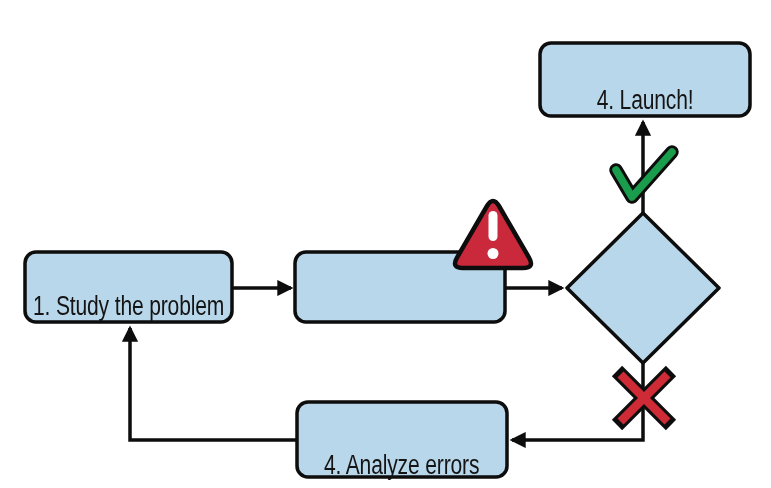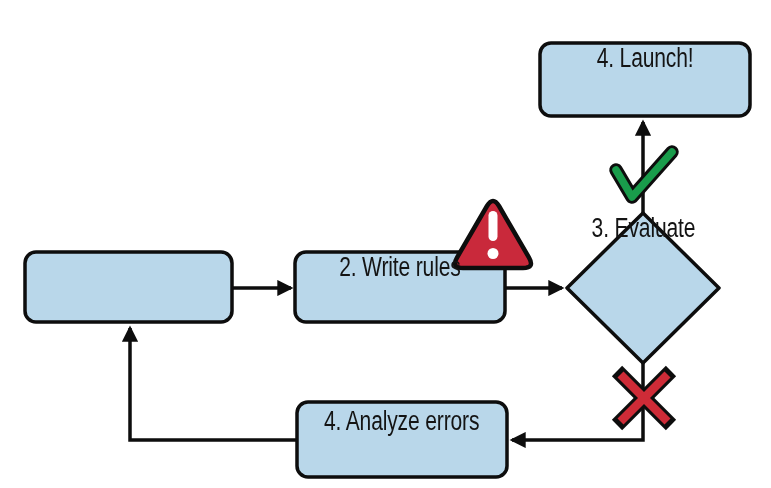--- a/index.html
+++ b/index.html
@@ -27,21 +27,21 @@
   .ah{fill:var(--connector);}
   .shape-node{fill:var(--node-fill);stroke:var(--node-border);stroke-width:3.5;}
   .tri{fill:var(--warning-red);stroke:var(--icon-outline);stroke-width:4.5;stroke-linejoin:round;}
   .excl{fill:var(--exclamation-white);}
   .check-outline{stroke:var(--icon-outline);stroke-width:13.5;fill:none;stroke-linecap:round;stroke-linejoin:round;}
   .check-fill{stroke:var(--check-green);stroke-width:7.5;fill:none;stroke-linecap:round;stroke-linejoin:round;}
   .cross-outline{stroke:var(--icon-outline);stroke-width:14.5;stroke-linecap:butt;}
   .cross-fill{stroke:var(--cross-red);stroke-width:8.5;stroke-linecap:butt;}
   .node-label{
     position:absolute;
-    display:flex;align-items:flex-start;justify-content:center;
+    display:flex;align-items:flex-end;justify-content:center;
     color:var(--label-text);
     pointer-events:none;
   }
   .node-label span{
     display:inline-block;
     white-space:nowrap;
     font-size:27px;
     font-weight:400;
     letter-spacing:-0.2px;
     transform:scaleX(0.78);
@@ -84,28 +84,25 @@
     </g>
 
     <g>
       <path class="cross-outline" d="M617,371 L671,425"></path>
       <path class="cross-outline" d="M671,371 L617,425"></path>
       <path class="cross-fill" d="M620.5,374.5 L667.5,421.5"></path>
       <path class="cross-fill" d="M667.5,374.5 L620.5,421.5"></path>
     </g>
   </svg>
 
-
-  <div class="node-label" style="left:295px;top:252px;width:210px;height:70px;">
-    <span>2. Write rules</span>
+  <div class="node-label" style="left:25px;top:252px;width:207px;height:70px;">
+    <span>1. Study the problem</span>
   </div>
 
-  <div class="node-label" style="left:567px;top:213px;width:152px;height:150px;">
-    <span>3. Evaluate</span>
-  </div>
+
 
   <div class="node-label" style="left:540px;top:43px;width:210px;height:73px;">
     <span>4. Launch!</span>
   </div>
 
   <div class="node-label" style="left:297px;top:406px;width:210px;height:75px;">
     <span>4. Analyze errors</span>
   </div>
 
 </div>

